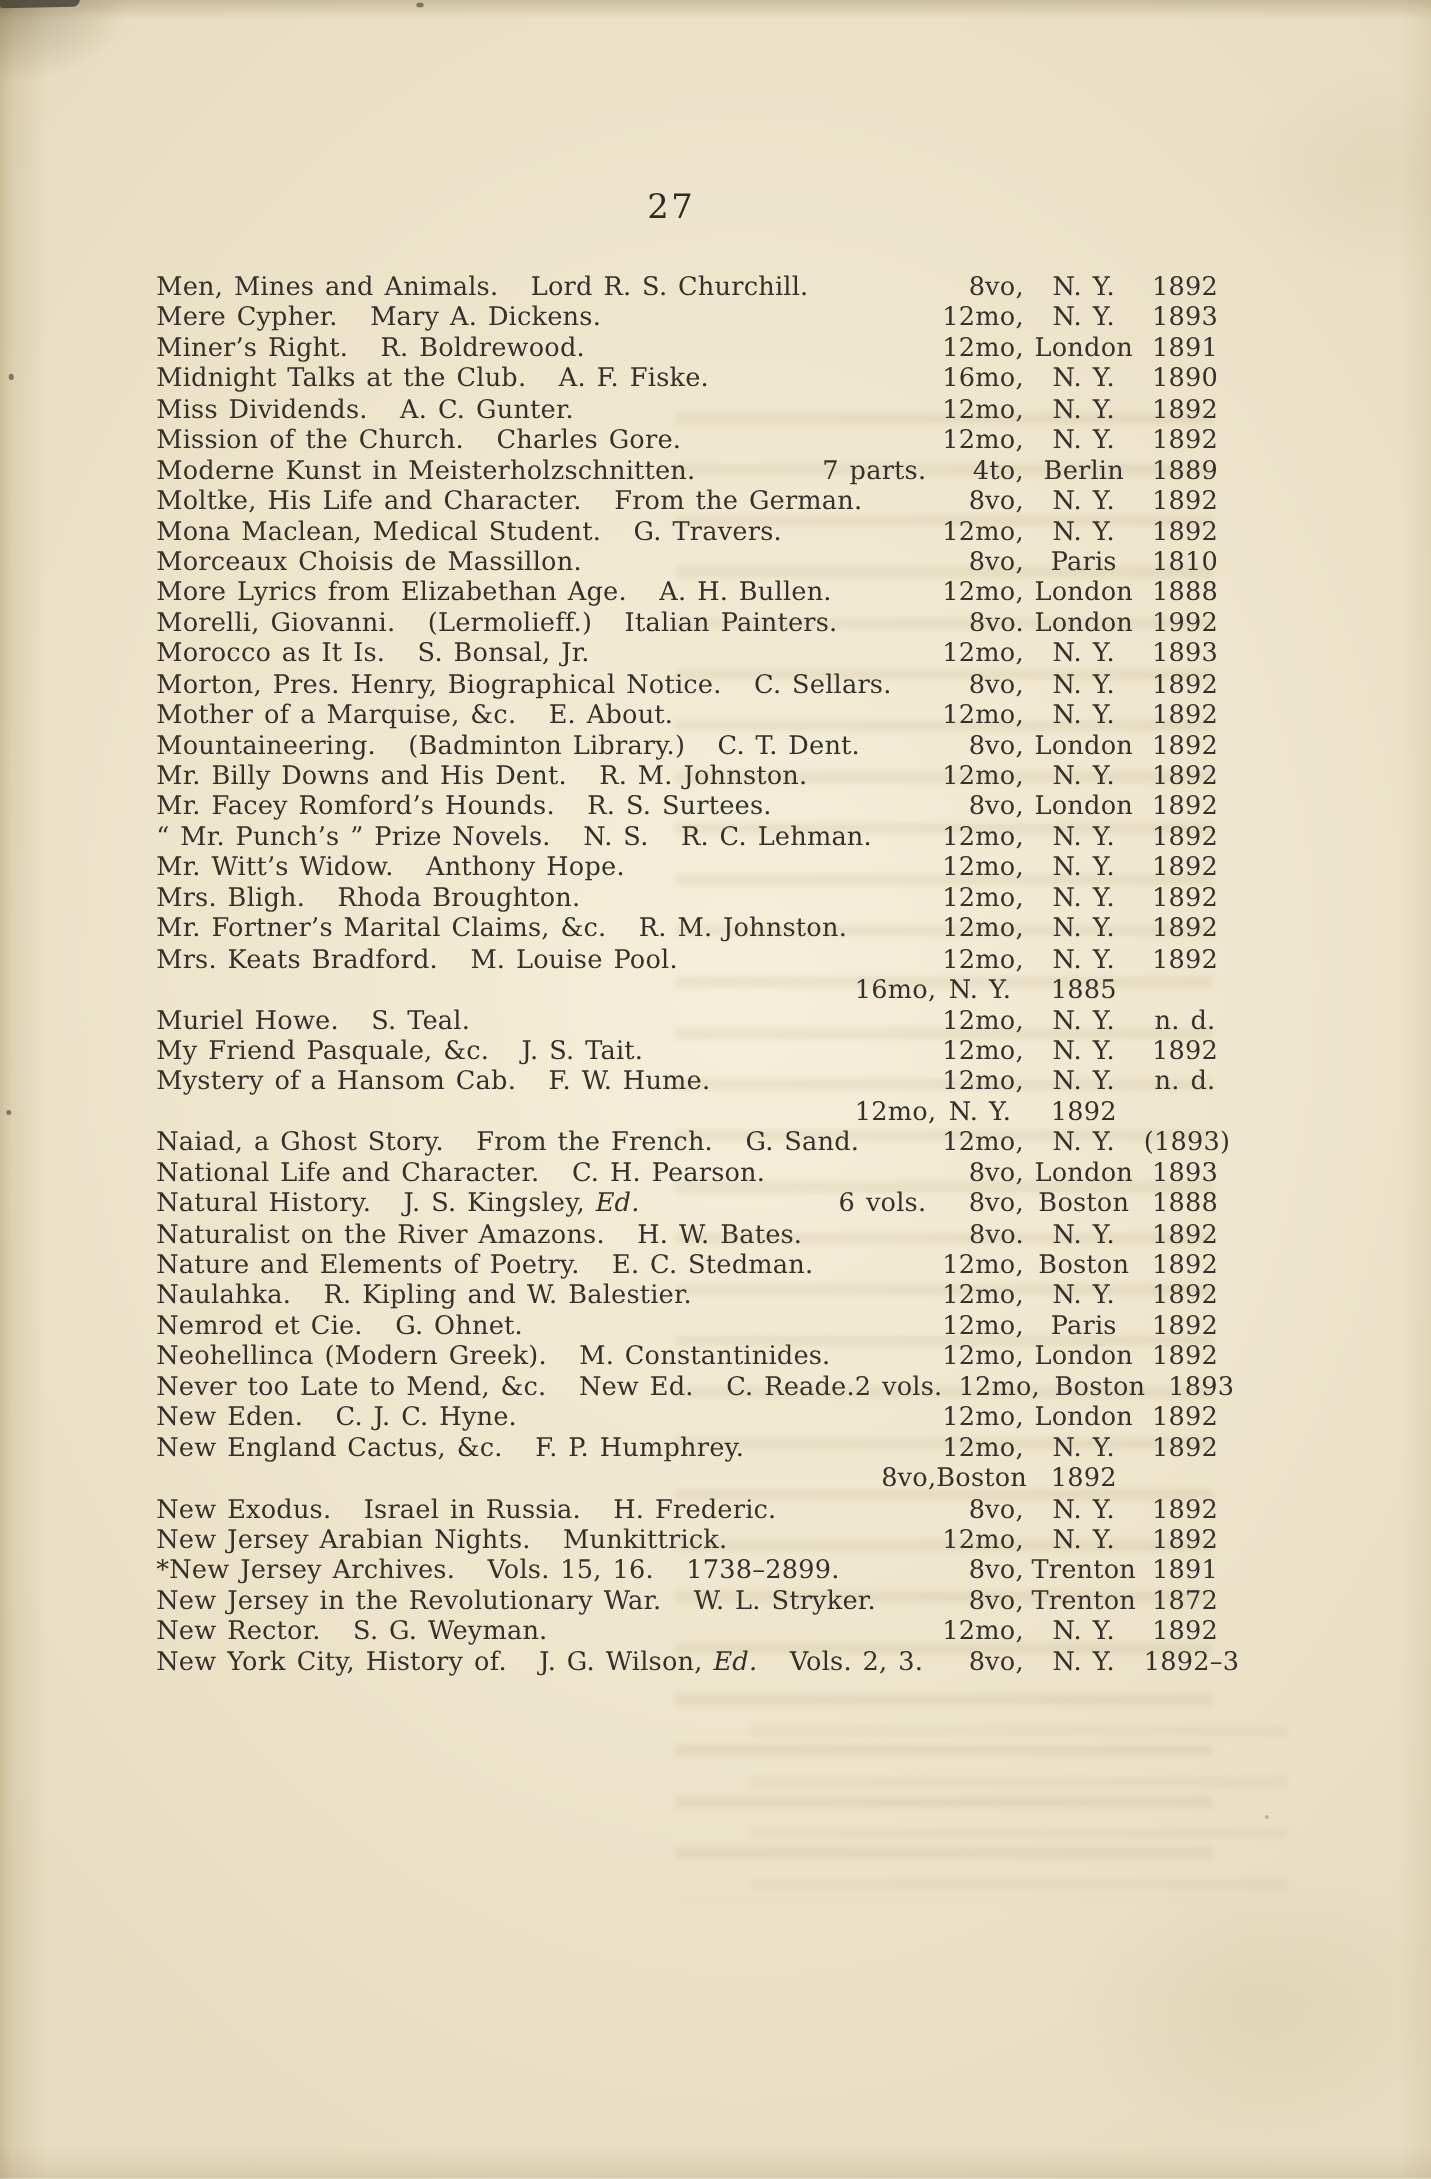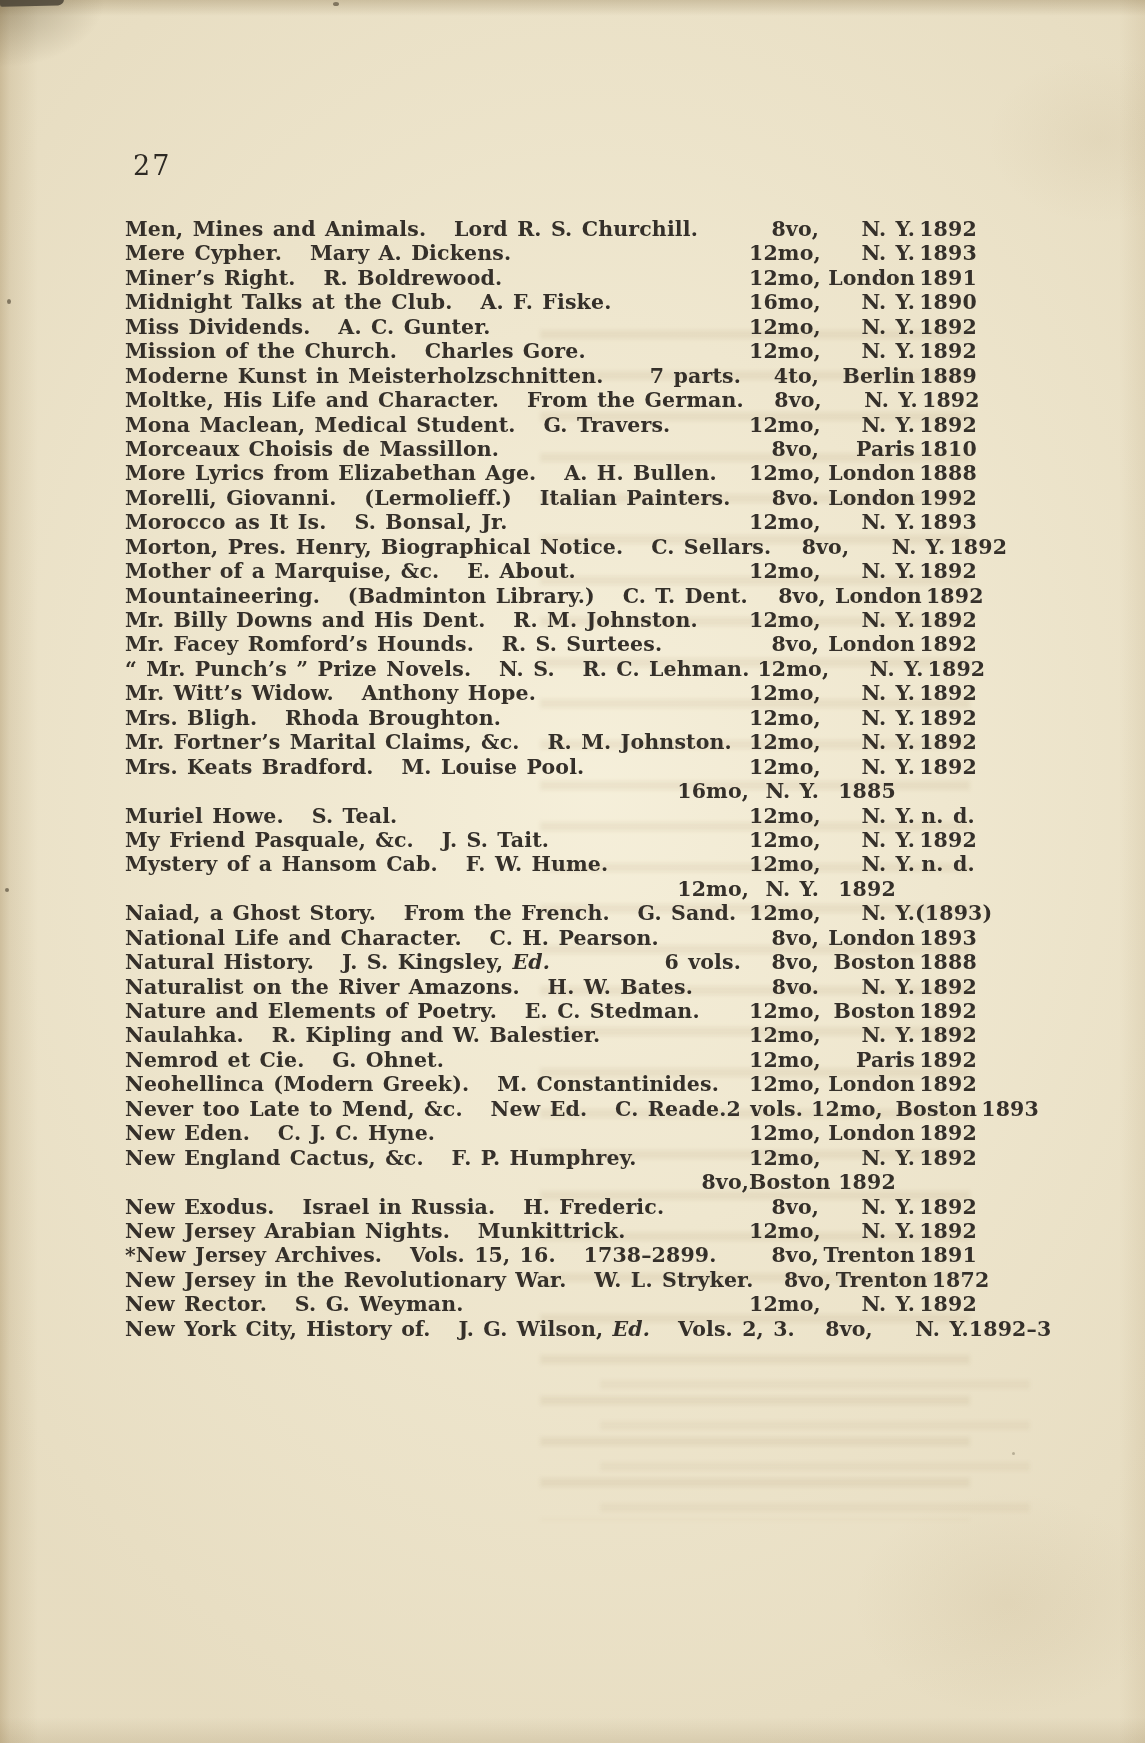--- a/index.html
+++ b/index.html
@@ -52,45 +52,46 @@
       180deg,
       rgba(158,132,84,0.10) 0px, rgba(158,132,84,0.10) 9px,
       rgba(158,132,84,0.00) 9px, rgba(158,132,84,0.00) 41px);
     filter: blur(2px);
     pointer-events: none;
   }
   .show-through.st2 { left: 600px; top: 1380px; height: 140px; opacity:.7; }
 
   .page-number {
     position: absolute;
-    left: 133px; width: 856px; top: 150px;
+    left: 109px; width: 856px; top: 150px;
+    text-align: center;
     font-size: 27px;
     letter-spacing: 2px;
     color: #2e2a24;
   }
 
   .catalog {
     position: absolute;
-    left: 125px; top: 217px; width: 856px; font-weight: bold;
+    left: 125px; top: 217px; width: 856px;
   }
   .row {
     display: grid;
     grid-template-columns: 1fr auto 70px 96px 66px;
     align-items: baseline;
     height: 24.45px;
     font-size: 20.5px;
     word-spacing: 2px;
     letter-spacing: 0.15px;
     white-space: pre;
   }
   .c-left   { white-space: pre; }
   .c-left .it { font-style: italic; }
   .c-note   { text-align: right; padding-right: 8px; white-space: pre; }
   .c-format { text-align: right; }
-  .c-place  { text-align: right; }
+  .c-place  { text-align: center; }
   .c-year   { text-align: center; }
 </style>
 </head>
 <body>
 
 <div class="paper-shading"></div>
 <div class="show-through"></div>
 <div class="show-through st2"></div>
 <div class="scan-edge-sliver"></div>
 <div class="speck s1"></div>

